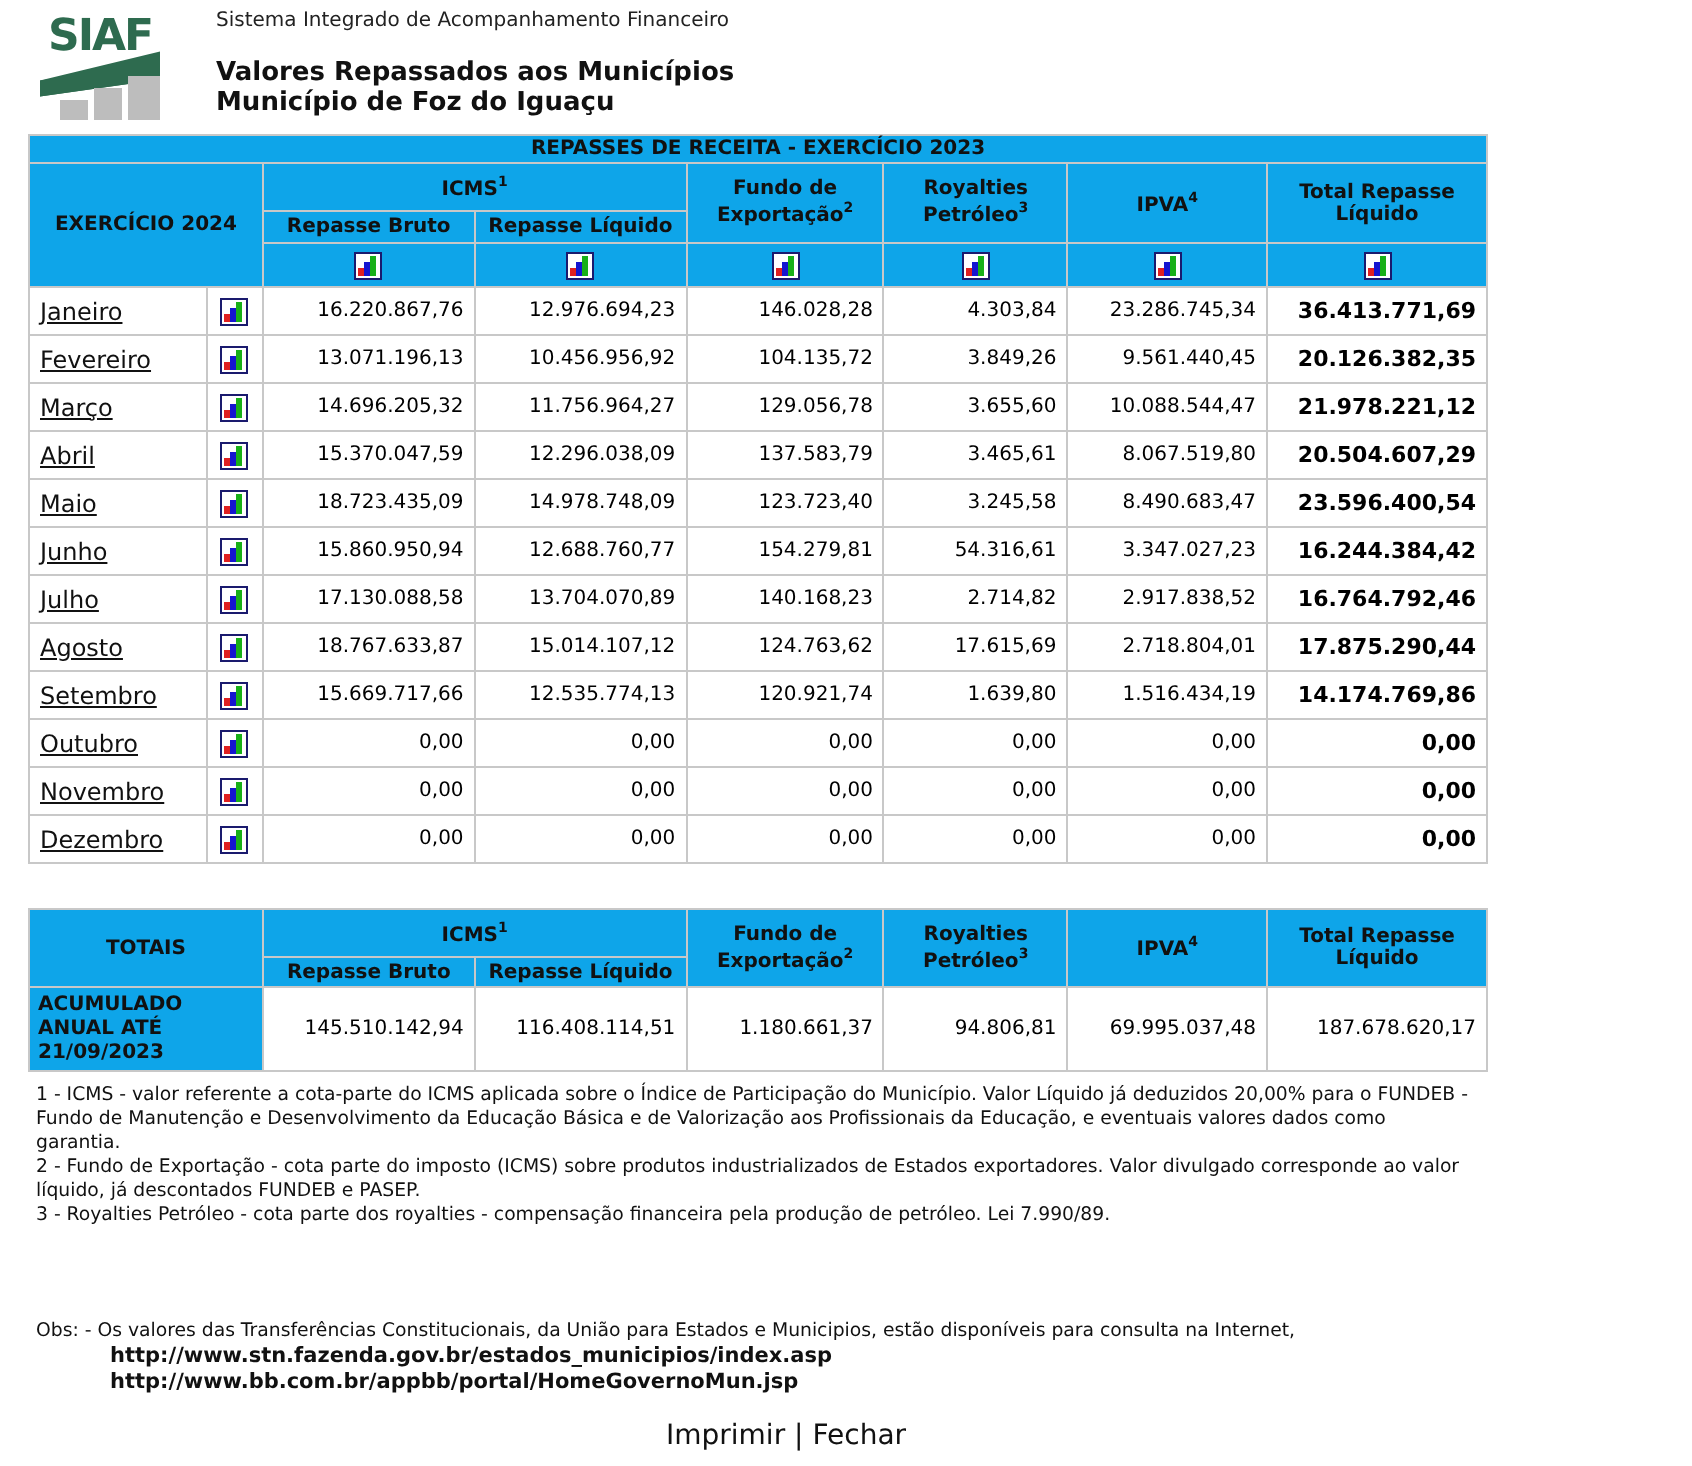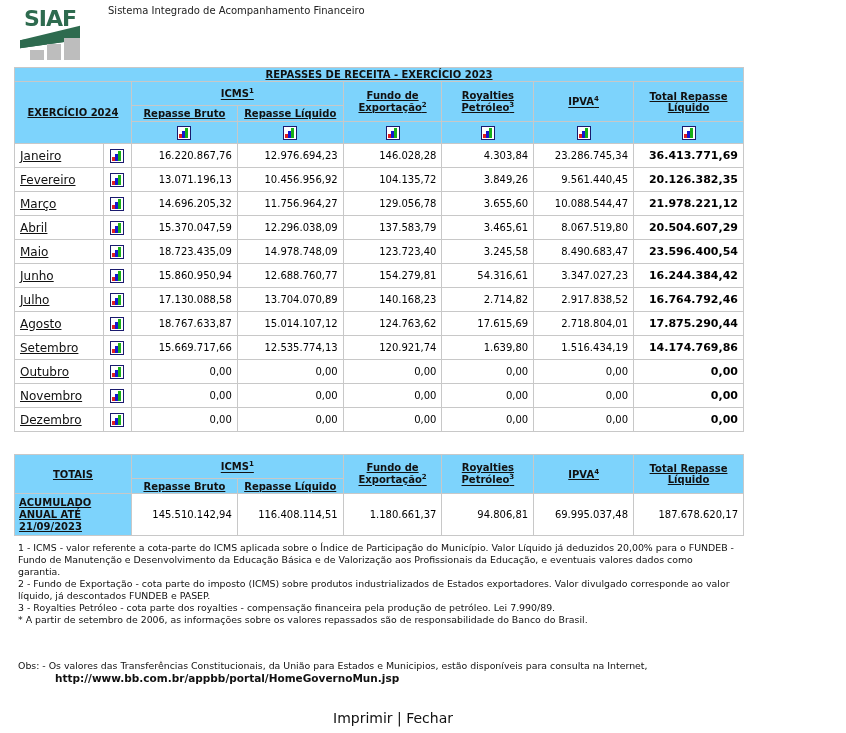--- a/index.html
+++ b/index.html
@@ -7,21 +7,21 @@
   .header { position:absolute; left:16px; top:4px; width:740px; height:60px; }
   .logo { position:absolute; left:2px; top:2px; width:68px; height:54px; }
   .logo-text { position:absolute; left:6px; top:0px; font-family:"DejaVu Sans", sans-serif; font-weight:bold; font-size:22px; color:#2e6b4f; letter-spacing:-1px; }
   .logo-swoosh { position:absolute; left:2px; top:24px; width:0; height:0; border-top:6px solid transparent; border-bottom:8px solid #2e6b4f; border-right:60px solid #2e6b4f; transform:skewY(-8deg); }
   .bar { position:absolute; background:#bdbdbd; }
   .sys-title { position:absolute; left:92px; top:1px; font-size:10px; color:#222; }
   .page-title { position:absolute; left:92px; top:25px; font-size:13px; font-weight:bold; line-height:15px; color:#111; }
 
   table.grid { position:absolute; border-collapse:collapse; font-size:10px; }
   table.grid td, table.grid th { border:1px solid #c8c8c8; padding:0 5px; }
-  table.grid th { background:#7dd3fc; font-weight:bold; font-size:10px; text-align:center; color:#111;text-decoration:underline; }
+  table.grid th { background:#0ea5e9; font-weight:bold; font-size:10px; text-align:center; color:#111; }
   table.grid th sup { font-size:7px; }
   .caption-row th { height:13px; font-size:10px; }
   td.month { font-size:12px; text-align:left; padding-left:4px; }
   td.month a { color:#111; }
   td.num { text-align:right; font-size:10px; }
   td.bold { font-weight:bold; font-size:11px; }
   td.icon-cell { text-align:center; padding:0; }
   .chart-icon { display:inline-block; width:14px; height:14px; border:1.5px solid #1a1a6e; background:#fff; position:relative; box-sizing:border-box; vertical-align:middle; }
   .chart-icon i { position:absolute; bottom:1px; width:3px; display:block; }
   .chart-icon i.r { left:1px; height:4px; background:#e02020; }
@@ -42,20 +42,22 @@
 <div class="header">
   <div class="logo">
     <div class="logo-text">SIAF</div>
     <div class="logo-swoosh"></div>
     <div class="bar" style="left:12px; top:44px; width:14px; height:10px;"></div>
     <div class="bar" style="left:29px; top:38px; width:14px; height:16px;"></div>
     <div class="bar" style="left:46px; top:32px; width:16px; height:22px;"></div>
   </div>
   <div class="sys-title">Sistema Integrado de Acompanhamento Financeiro</div>
   <div class="page-title">
+    <div>Valores Repassados aos Municípios</div>
+    <div>Município de Foz do Iguaçu</div>
   </div>
 </div>
 
 <table class="grid" id="main-table" style="left:14px; top:67px; width:730px;">
   <colgroup>
     <col style="width:88px">
       <col style="width:28px">
       <col style="width:105px">
       <col style="width:105px">
     <col style="width:98px">
@@ -246,25 +248,25 @@
     <td class="num">69.995.037,48</td>
     <td class="num">187.678.620,17</td>
   </tr>
 </tbody>
   </table>
 
 <div class="notes">
   <p>1 - ICMS - valor referente a cota-parte do ICMS aplicada sobre o Índice de Participação do Município. Valor Líquido já deduzidos 20,00% para o FUNDEB - Fundo de Manutenção e Desenvolvimento da Educação Básica e de Valorização aos Profissionais da Educação, e eventuais valores dados como garantia.</p>
   <p>2 - Fundo de Exportação - cota parte do imposto (ICMS) sobre produtos industrializados de Estados exportadores. Valor divulgado corresponde ao valor líquido, já descontados FUNDEB e PASEP.</p>
   <p>3 - Royalties Petróleo - cota parte dos royalties - compensação financeira pela produção de petróleo. Lei 7.990/89.</p>
-  <p>*  A partir de setembro de 2006, as informações sobre os valores repassados são de responsabilidade do Banco do Brasil.</p>
 </div>
 
 <div class="obs">
   <div>Obs: - Os valores das Transferências Constitucionais, da União para Estados e Municipios, estão disponíveis para consulta na Internet,</div>
+  <div class="url">http://www.stn.fazenda.gov.br/estados_municipios/index.asp</div>
   <div class="url">http://www.bb.com.br/appbb/portal/HomeGovernoMun.jsp</div>
 </div>
 
 <div class="footer-links">
   <span class="link">Imprimir</span>
   <span>|</span>
   <span class="link">Fechar</span>
 </div>
 
 </body></html>

